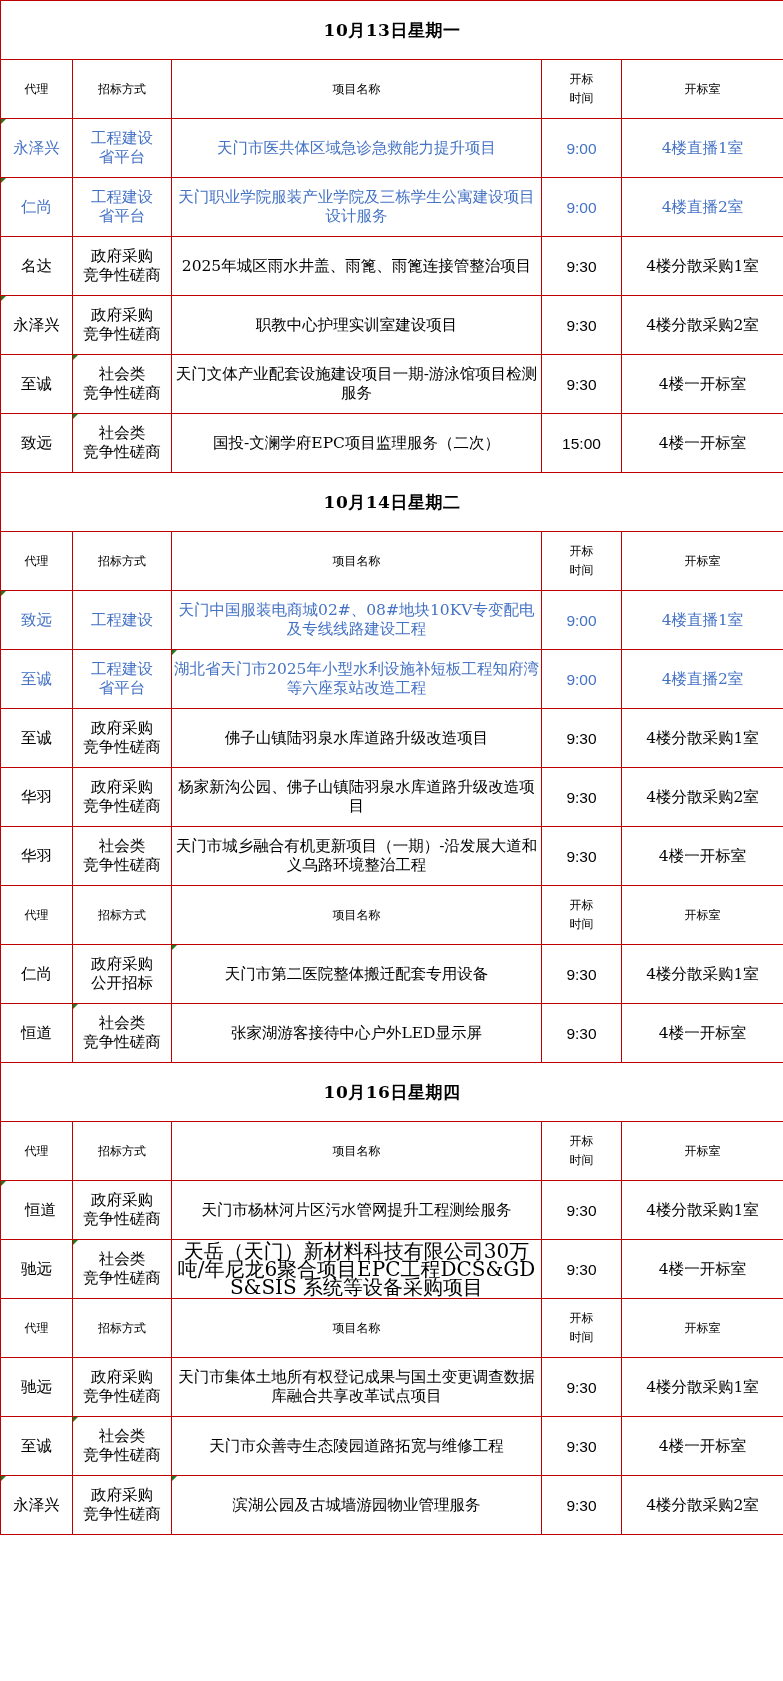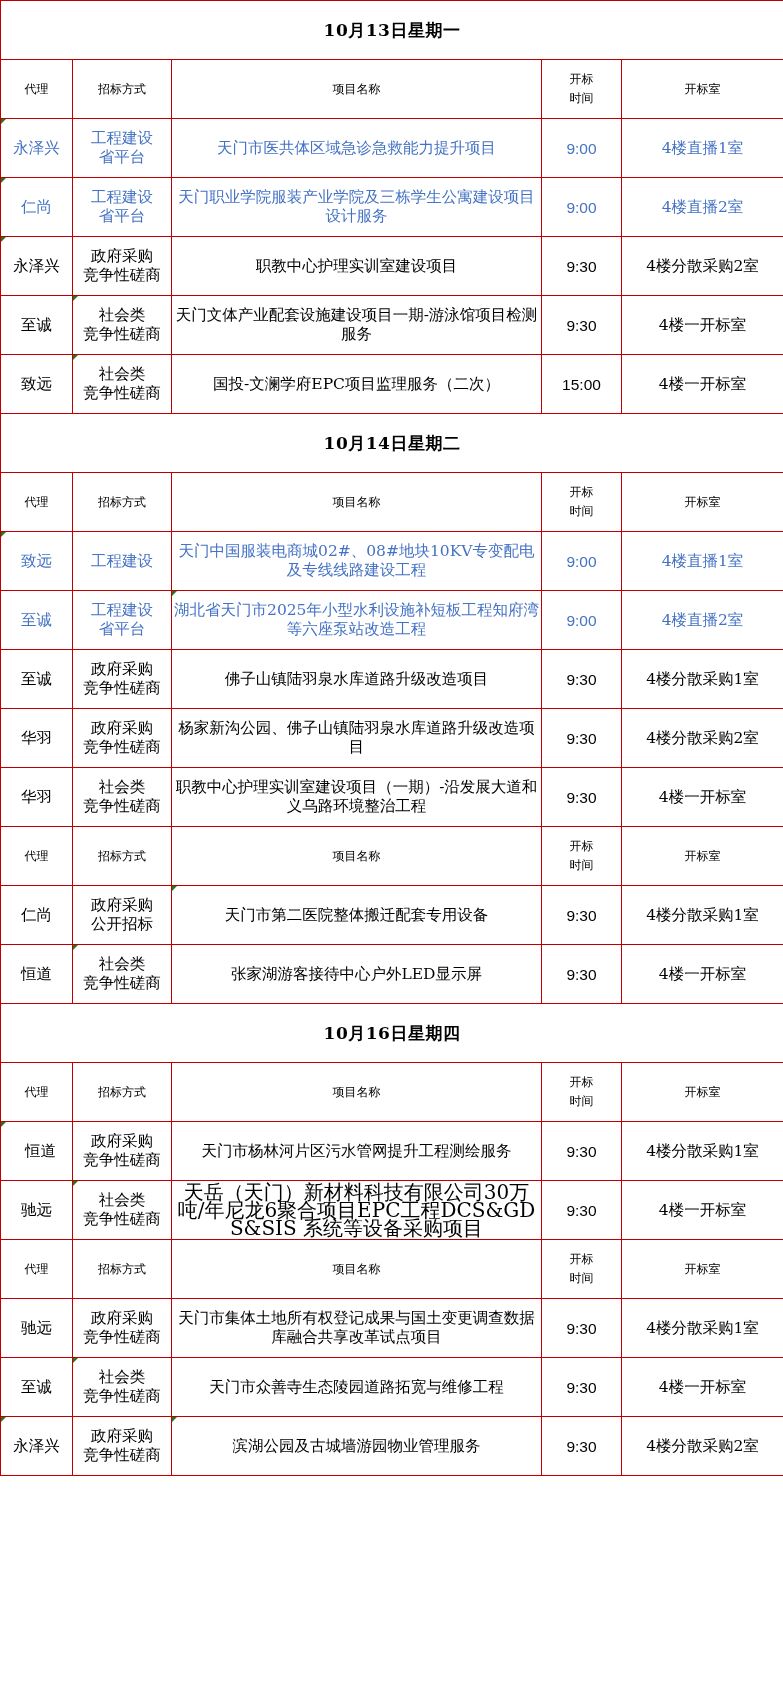--- a/index.html
+++ b/index.html
@@ -77,20 +77,27 @@
       <td>4楼直播1室</td>
     </tr>
     <tr class="blue">
       <td class="has-tri"><span class="tri"></span><span>仁尚</span></td>
       <td><span>工程建设</span><br><span>省平台</span></td>
       <td>天门职业学院服装产业学院及三栋学生公寓建设项目设计服务</td>
       <td class="time">9:00</td>
       <td>4楼直播2室</td>
     </tr>
     <tr>
+      <td>名达</td>
+      <td><span>政府采购</span><br><span>竞争性磋商</span></td>
+      <td>2025年城区雨水井盖、雨篦、雨篦连接管整治项目</td>
+      <td class="time">9:30</td>
+      <td>4楼分散采购1室</td>
+    </tr>
+    <tr>
       <td class="has-tri"><span class="tri"></span><span>永泽兴</span></td>
       <td><span>政府采购</span><br><span>竞争性磋商</span></td>
       <td>职教中心护理实训室建设项目</td>
       <td class="time">9:30</td>
       <td>4楼分散采购2室</td>
     </tr>
     <tr>
       <td>至诚</td>
       <td class="has-tri"><span class="tri"></span><span>社会类</span><br><span>竞争性磋商</span></td>
       <td>天门文体产业配套设施建设项目一期-游泳馆项目检测服务</td>
@@ -139,21 +146,21 @@
     <tr>
       <td>华羽</td>
       <td><span>政府采购</span><br><span>竞争性磋商</span></td>
       <td>杨家新沟公园、佛子山镇陆羽泉水库道路升级改造项目</td>
       <td class="time">9:30</td>
       <td>4楼分散采购2室</td>
     </tr>
     <tr>
       <td>华羽</td>
       <td><span>社会类</span><br><span>竞争性磋商</span></td>
-      <td>职教中心护理实训室建设项目（一期）-沿发展大道和义乌路环境整治工程</td>
+      <td>天门市城乡融合有机更新项目（一期）-沿发展大道和义乌路环境整治工程</td>
       <td class="time">9:30</td>
       <td>4楼一开标室</td>
     </tr>
 
     <tr class="hdr">
       <td>代理</td>
       <td>招标方式</td>
       <td>项目名称</td>
       <td><span>开标</span><br><span>时间</span></td>
       <td>开标室</td>

